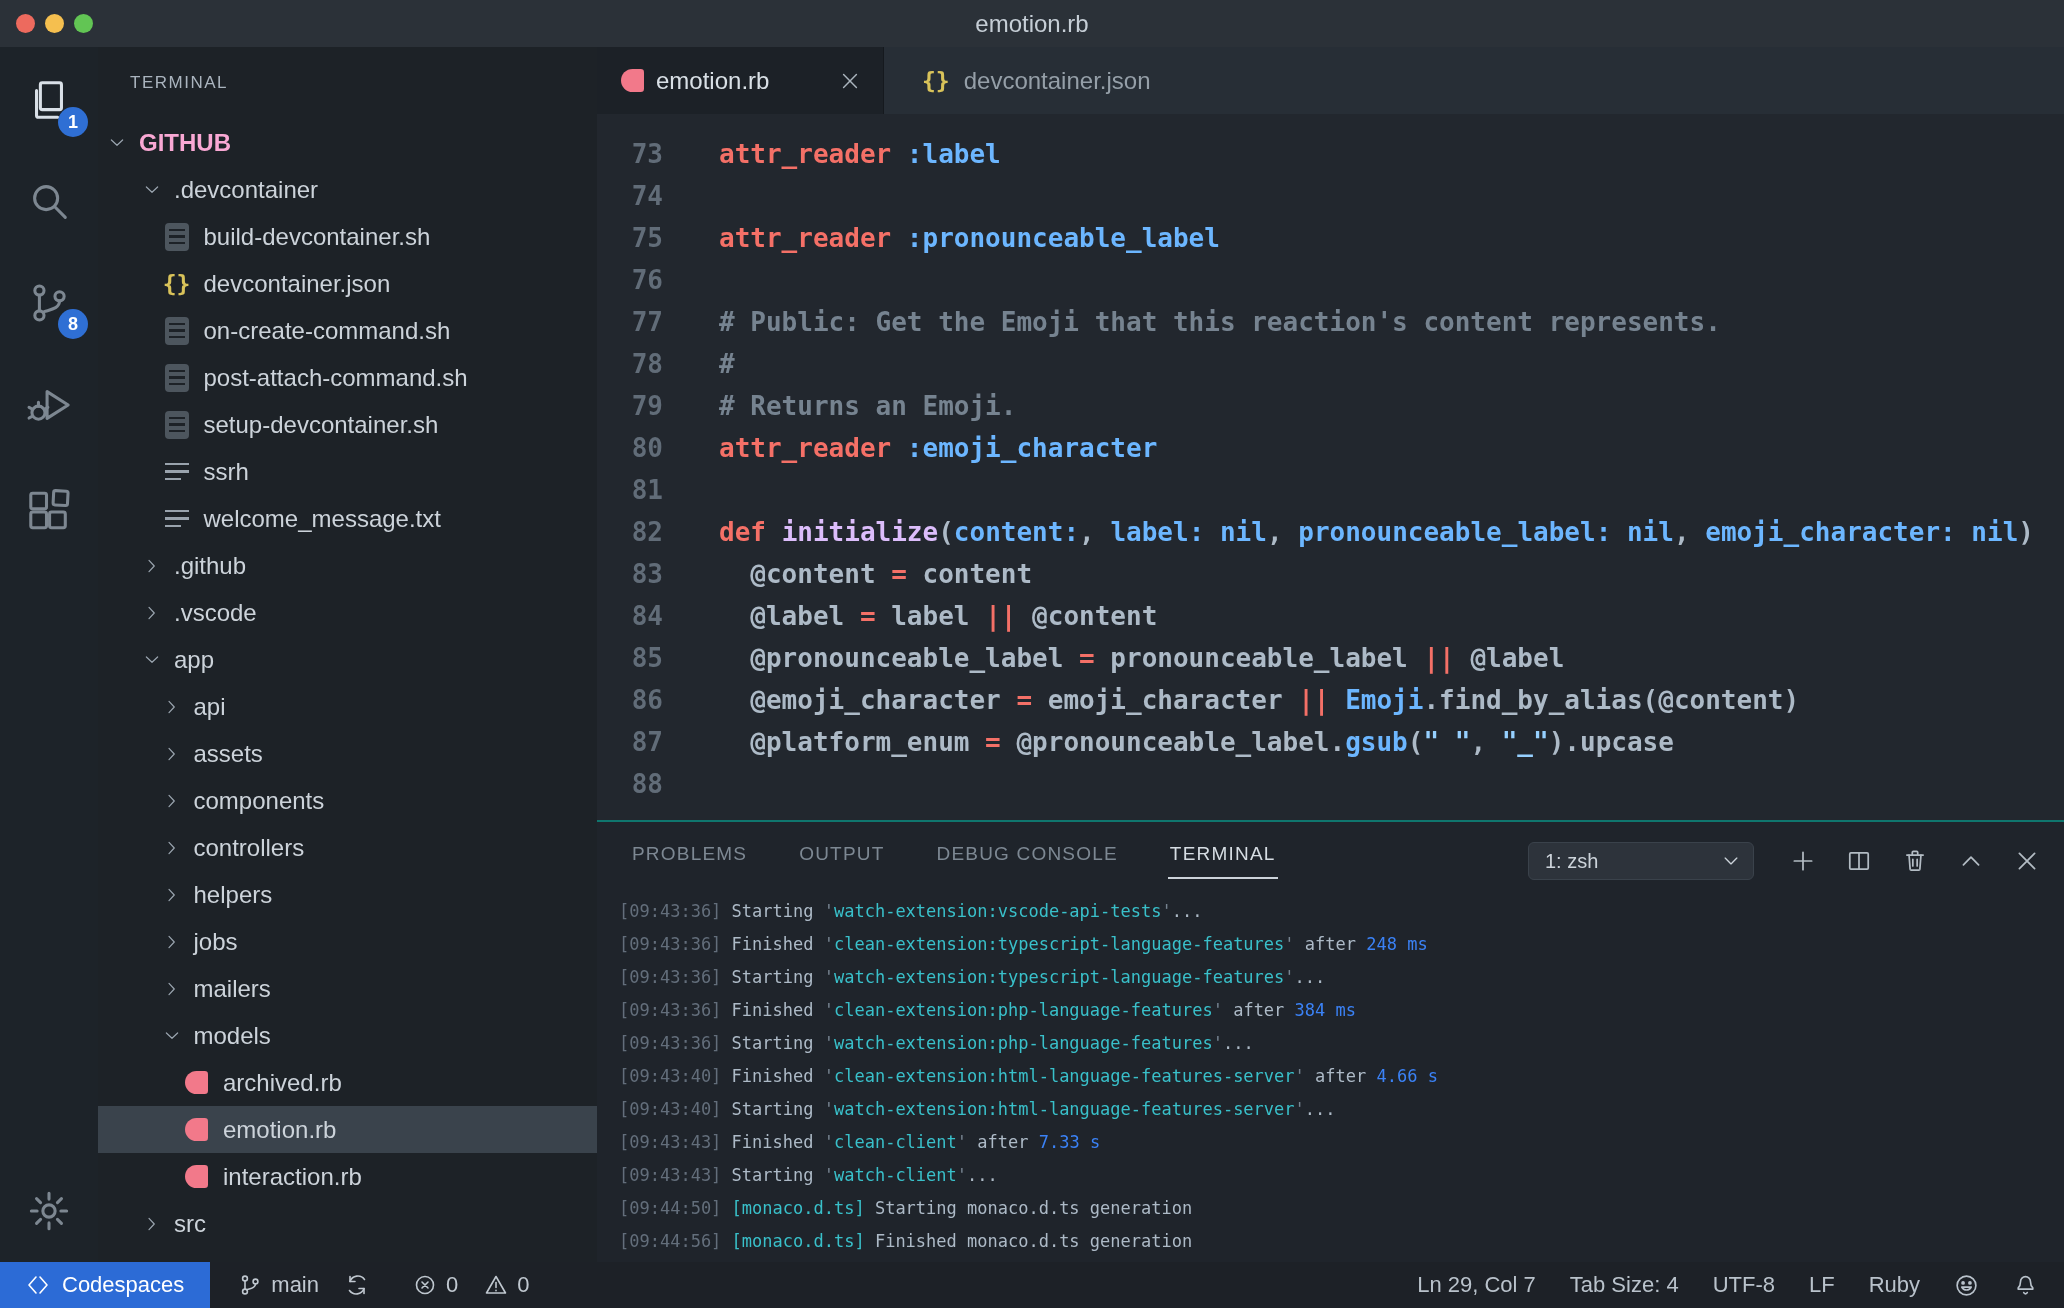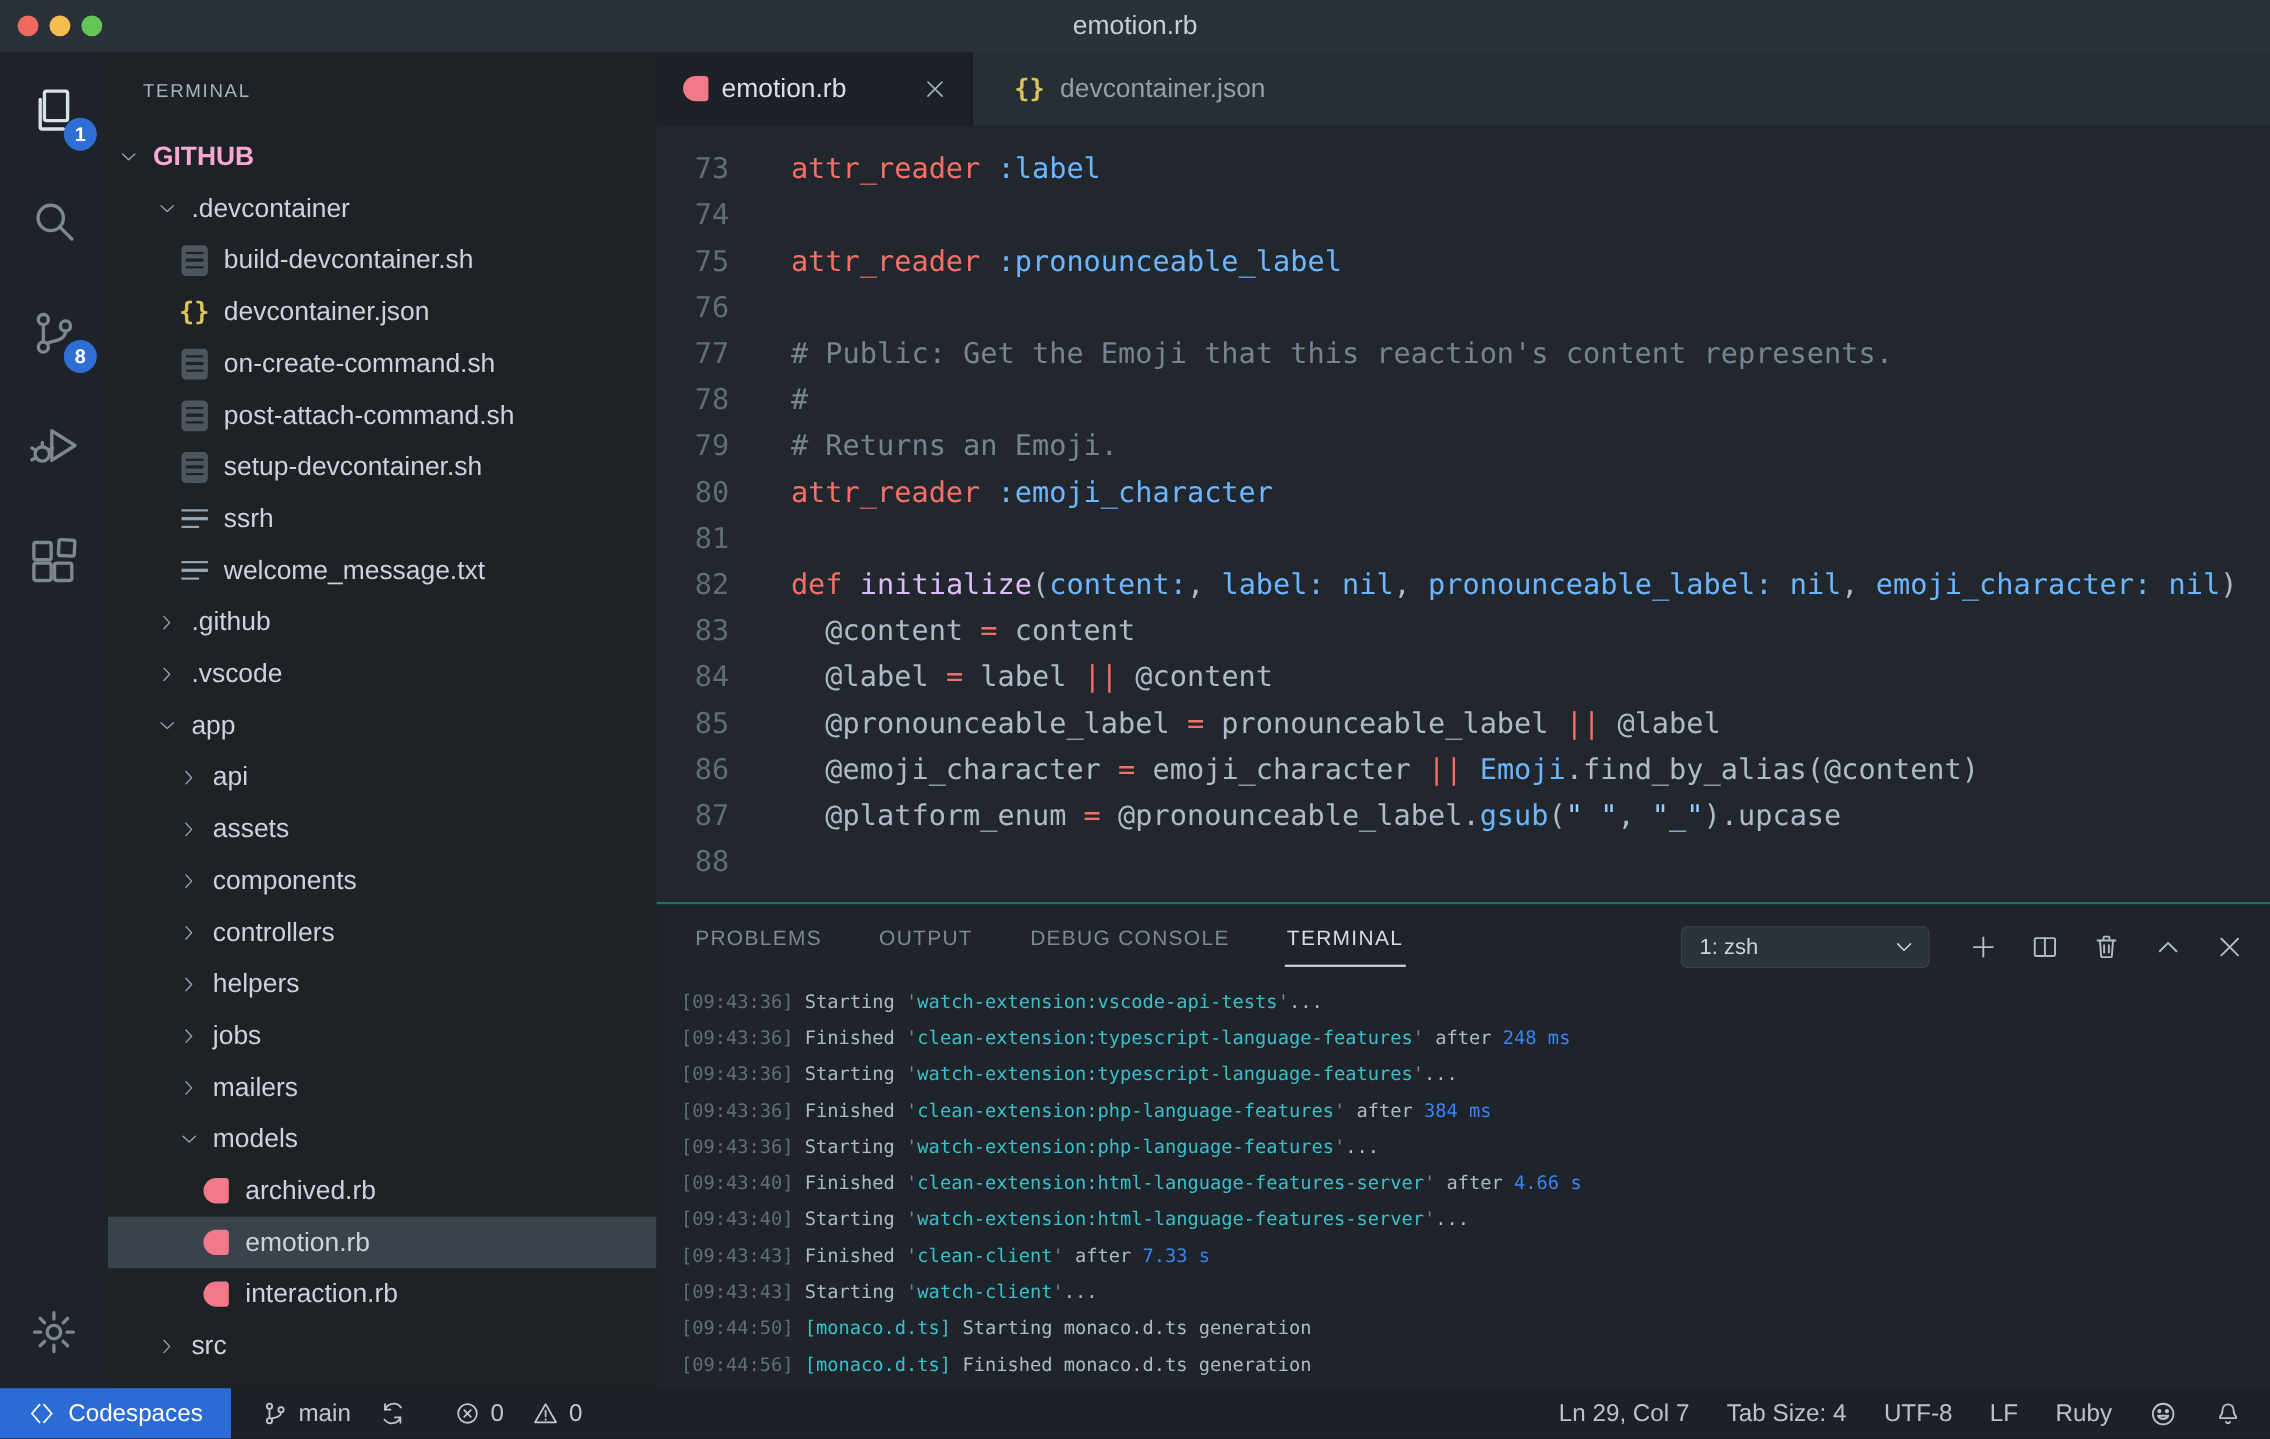--- a/index.html
+++ b/index.html
@@ -48,21 +48,21 @@
   .tab{display:flex;align-items:center;font-size:24px;}
   .tab.active{width:287px;background:#1c2127;color:#d9e0e6;border-right:1px solid #15191e;
               padding:0 22px 0 24px;box-sizing:border-box;}
   .tab.active .tab-label{flex:1;margin-left:12px;}
   .tab.inactive{color:#959fa8;padding:0 42px 0 38px;}
   .tab.inactive .tab-label{margin-left:14px;}
   .tab-close{color:#aab4bd;display:flex;}
   .tab-close svg{width:22px;height:22px;}
   
   .code{position:absolute;top:67px;left:0;right:0;height:706px;padding-top:19px;box-sizing:border-box;
-        font-family:"DejaVu Sans Mono",monospace;font-size:26px;}
+        font-family:"DejaVu Sans Mono",monospace;font-size:26px;font-weight:bold;}
   .code-line{height:42px;display:flex;align-items:center;white-space:pre;}
   .ln{width:66px;text-align:right;color:#616c78;flex:0 0 auto;}
   .lc{padding-left:56px;}
   .tok-pl{color:#adbac7}.tok-kw{color:#f47067}.tok-fn{color:#dcbdfb}
   .tok-cn{color:#6cb6ff}.tok-st{color:#96d0ff}.tok-cm{color:#768390}
   
   .panel{position:absolute;top:773px;left:0;right:0;bottom:0;background:#1f242b;
          border-top:2px solid #0f766e;box-sizing:border-box;}
   .panel-header{height:64px;display:flex;align-items:center;padding-left:35px;}
   .ptab{position:relative;height:100%;display:flex;align-items:center;margin-right:52px;

